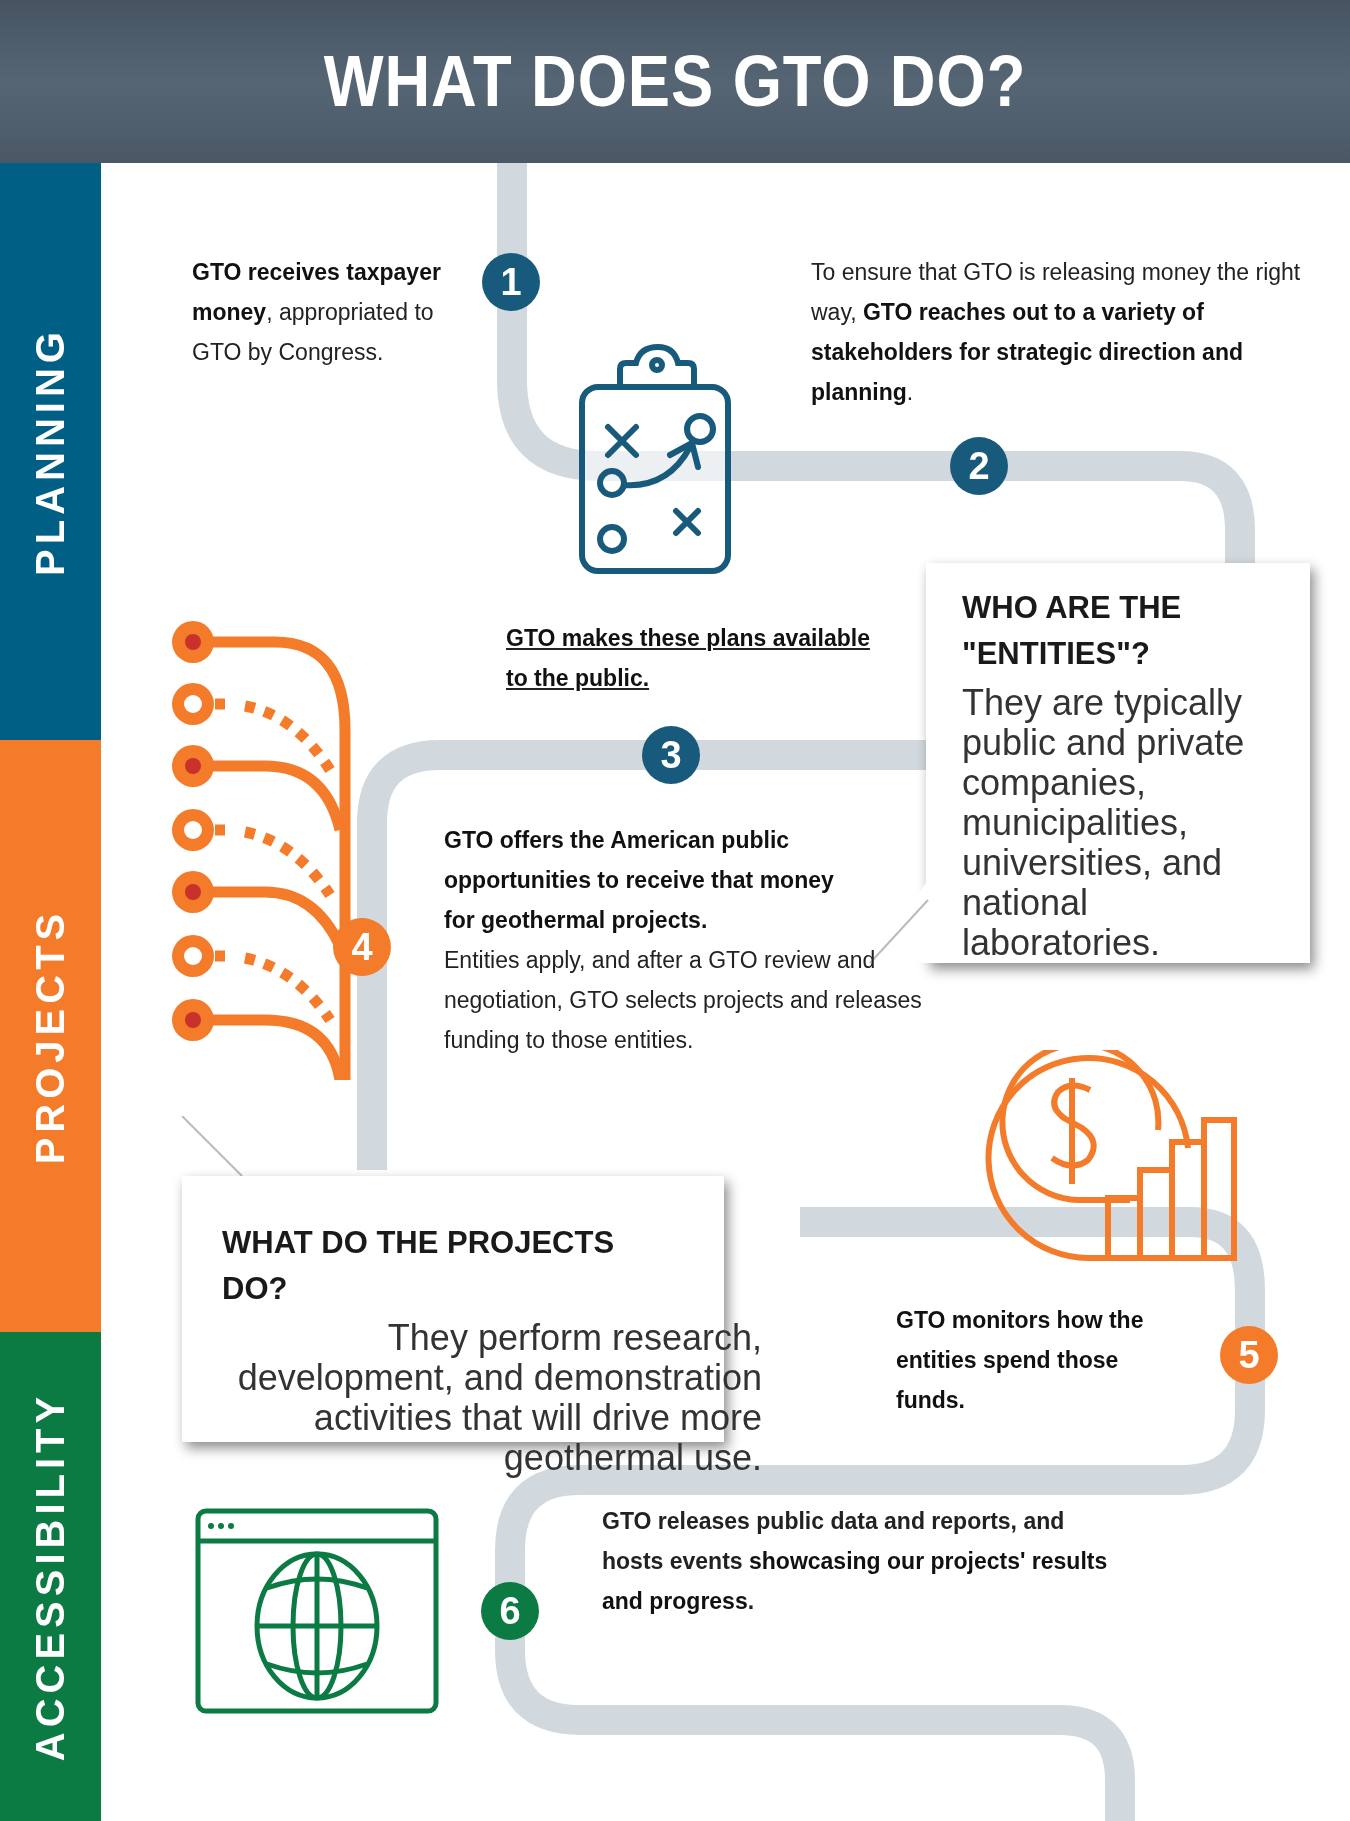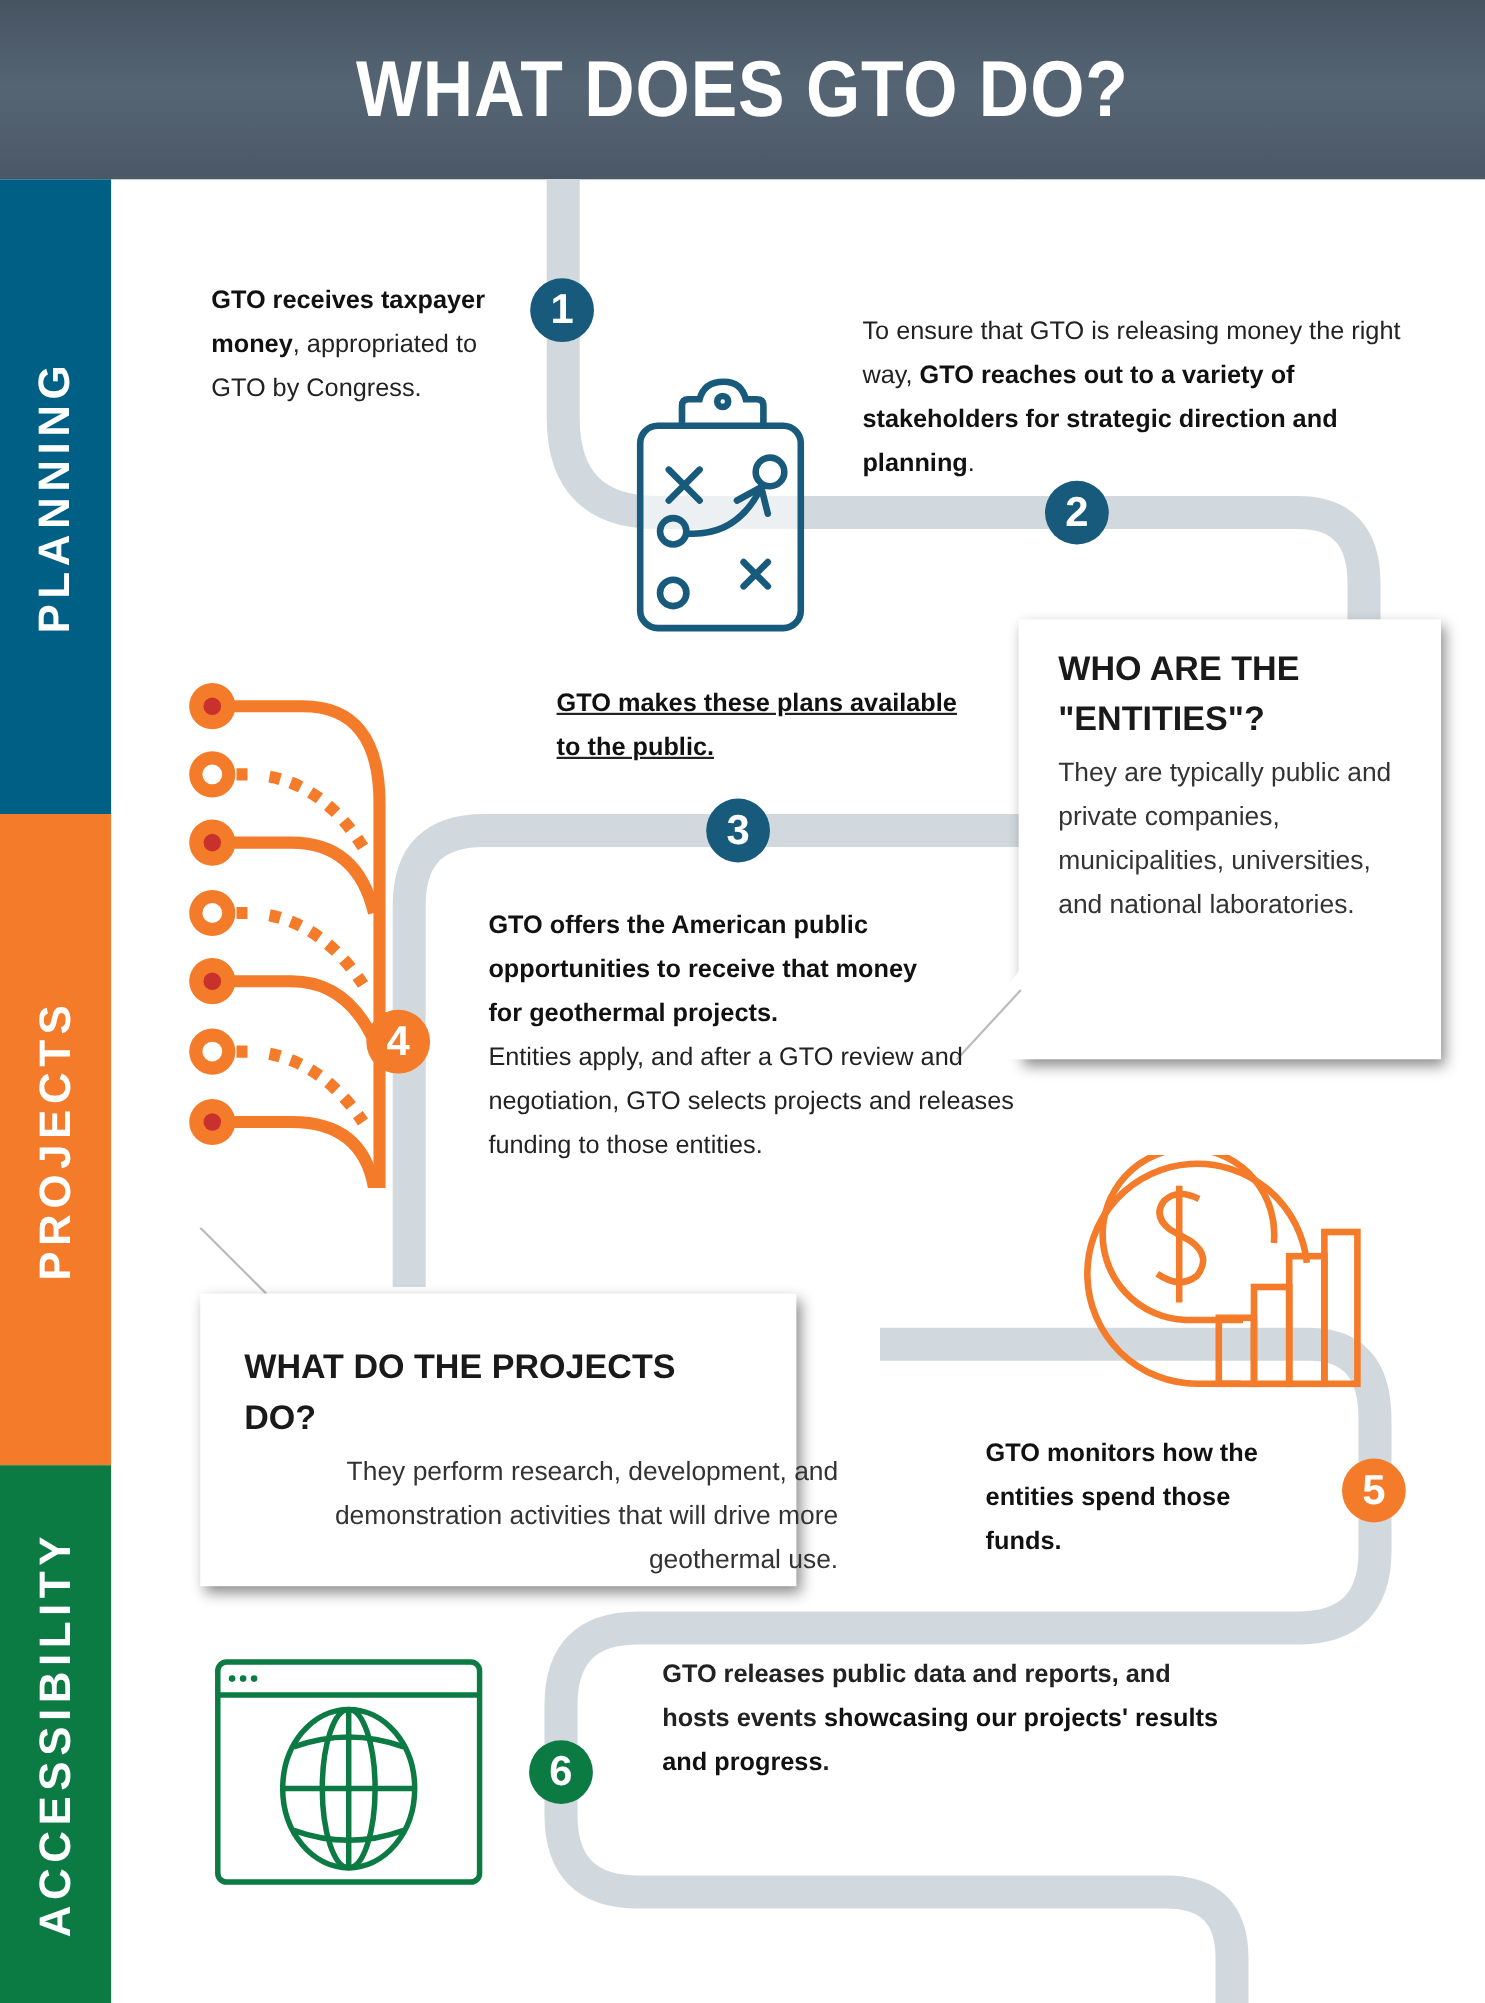--- a/index.html
+++ b/index.html
@@ -14,21 +14,21 @@
   .band span { display:block; transform:rotate(-90deg); white-space:nowrap; color:#fff;
                font-weight:bold; font-size:40px; letter-spacing:5px; }
   .track { position:absolute; left:0; top:0; }
   .txt { position:absolute; font-size:23px; line-height:40px; color:#222;
          font-family:"Liberation Sans", sans-serif; }
   .txt b { color:#111; }
   .stepnum { position:absolute; width:58px; height:58px; border-radius:50%; color:#fff;
              font-weight:bold; font-size:38px; display:flex; align-items:center; justify-content:center; }
   .callout { position:absolute; background:#fff; box-shadow:4px 6px 12px rgba(0,0,0,0.45); }
   .callout h3 { margin:0; font-size:31px; line-height:46px; font-weight:bold; color:#1a1a1a; }
-  .callout p { margin:6px 0 0; font-size:24px; line-height:40px; color:#333; }
+  .callout p { margin:6px 0 0; font-size:36px; line-height:40px; color:#333; }
   .icon { position:absolute; }
 </style>
 </head>
 <body>
 
 <div class="header">
   <h1>WHAT DOES GTO DO?</h1>
 </div>
 
 <div class="band" style="top:163px;height:577px;background:#005f85;">
@@ -60,21 +60,21 @@
   <circle cx="79" cy="22" r="5"></circle>
   <path d="M30 84 L58 112 M58 84 L30 112"></path>
   <circle cx="122" cy="86" r="13"></circle>
   <circle cx="34" cy="140" r="12"></circle>
   <path d="M46 142 Q90 145 112 104"></path>
   <path d="M92 112 L114 100 L120 124"></path>
   <path d="M98 168 L120 190 M120 168 L98 190"></path>
   <circle cx="34" cy="196" r="12"></circle>
 </svg>
 
-<div class="txt" style="left:784px;top:252px;width:540px;margin-top:28px;">
+<div class="txt" style="left:811px;top:252px;width:540px;">
   <span>To ensure that GTO is releasing money the right way, </span><b>GTO reaches out to a variety of stakeholders for strategic direction and planning</b><span>.</span>
 </div>
 <div class="stepnum" style="left:950px;top:437px;background:#185a7c;">
   <span>2</span>
 </div>
 
 <div class="callout" style="left:926px;top:563px;width:384px;height:400px;">
   <div style="padding:22px 36px 0 36px;">
     <h3 style="width:260px;">WHO ARE THE "ENTITIES"?</h3>
     <p style="width:320px;">They are typically public and private companies, municipalities, universities, and national laboratories.</p>

